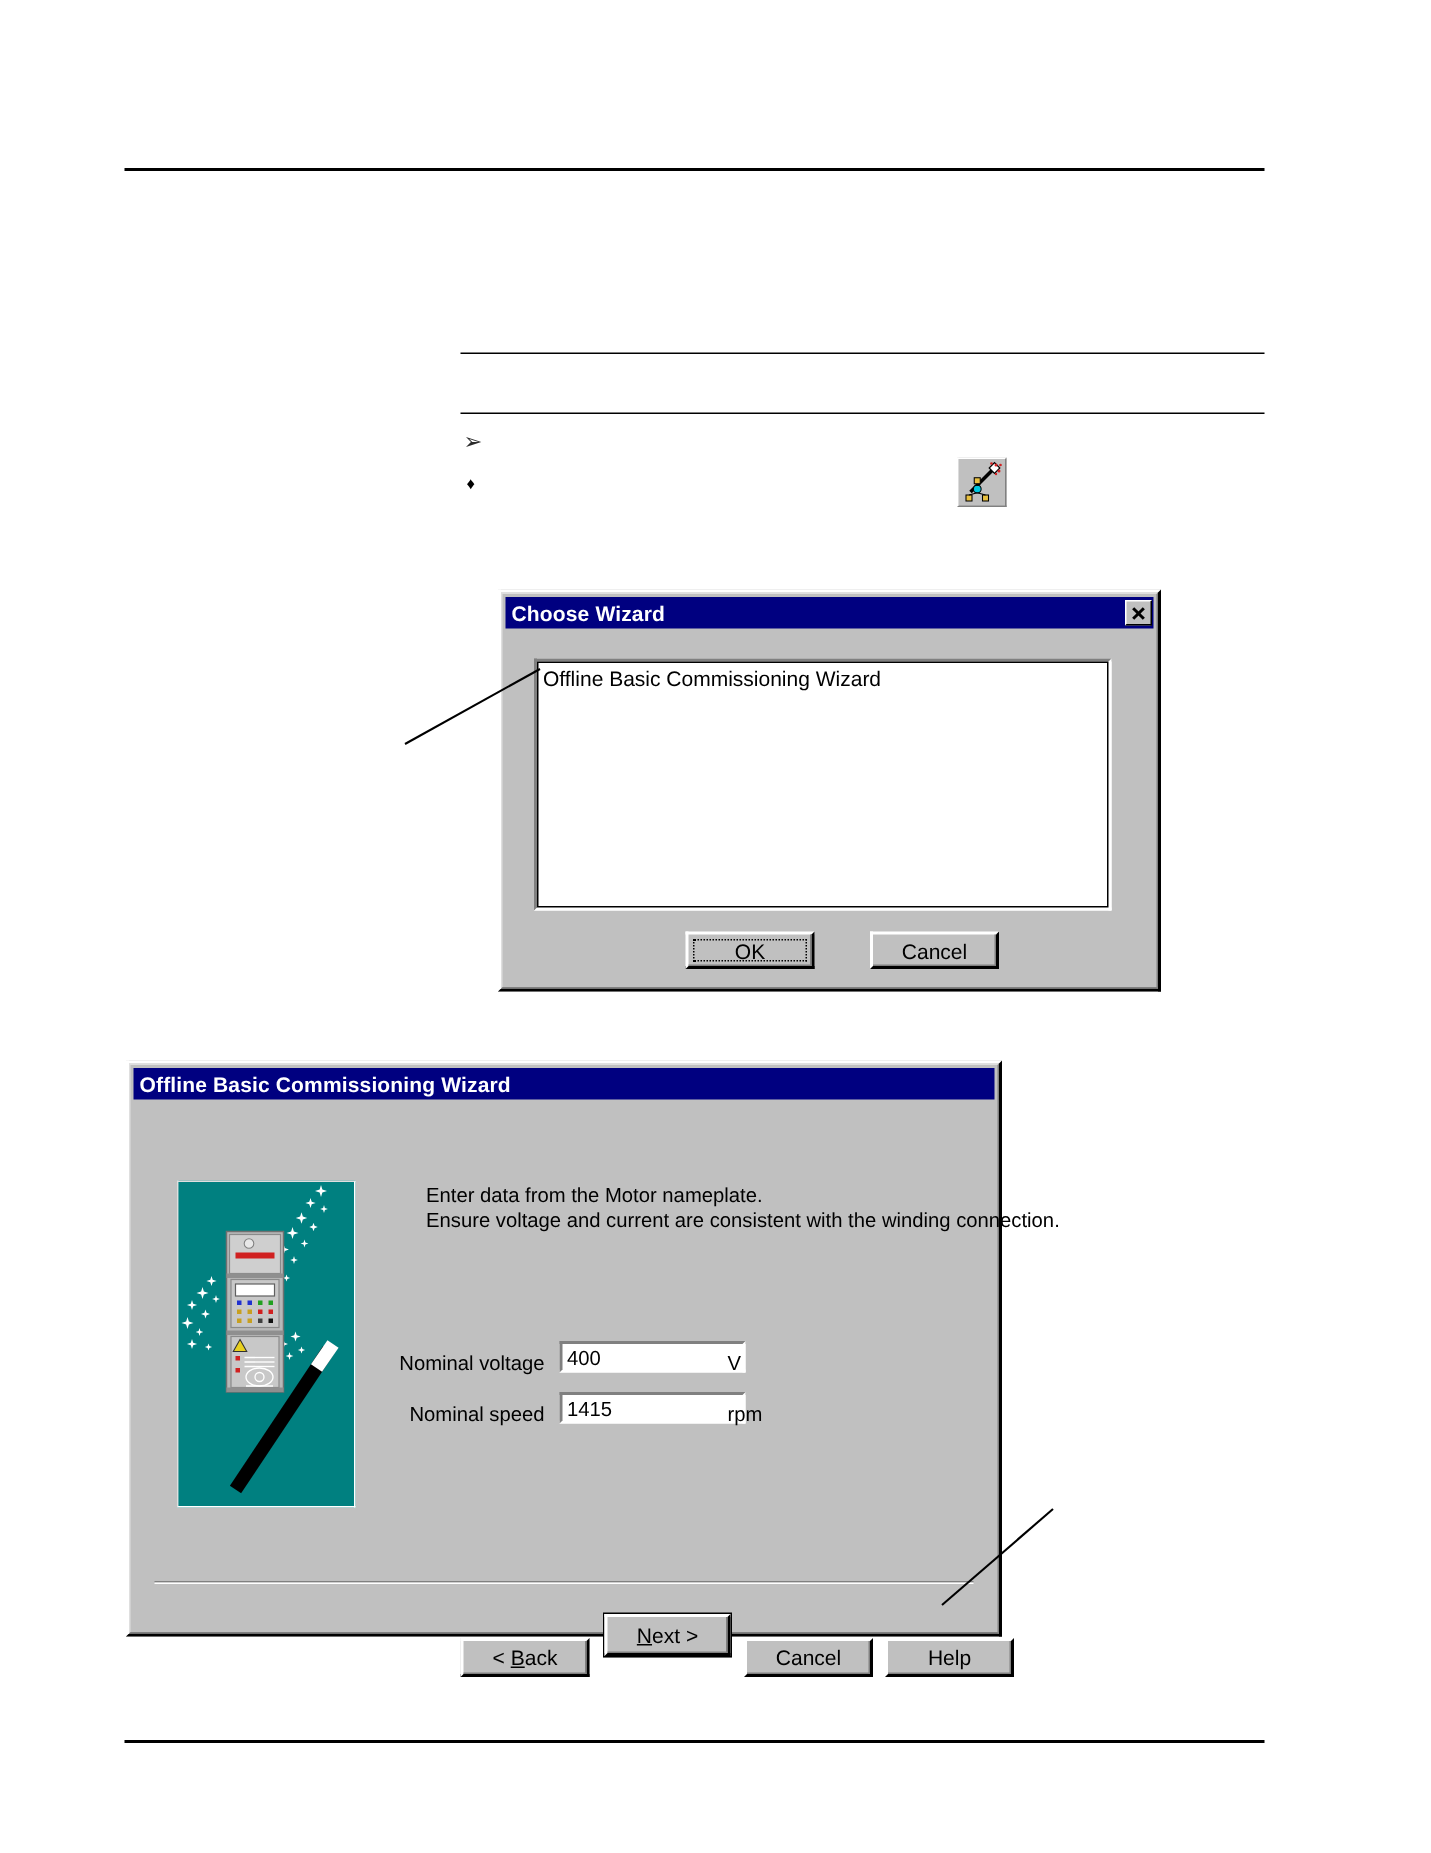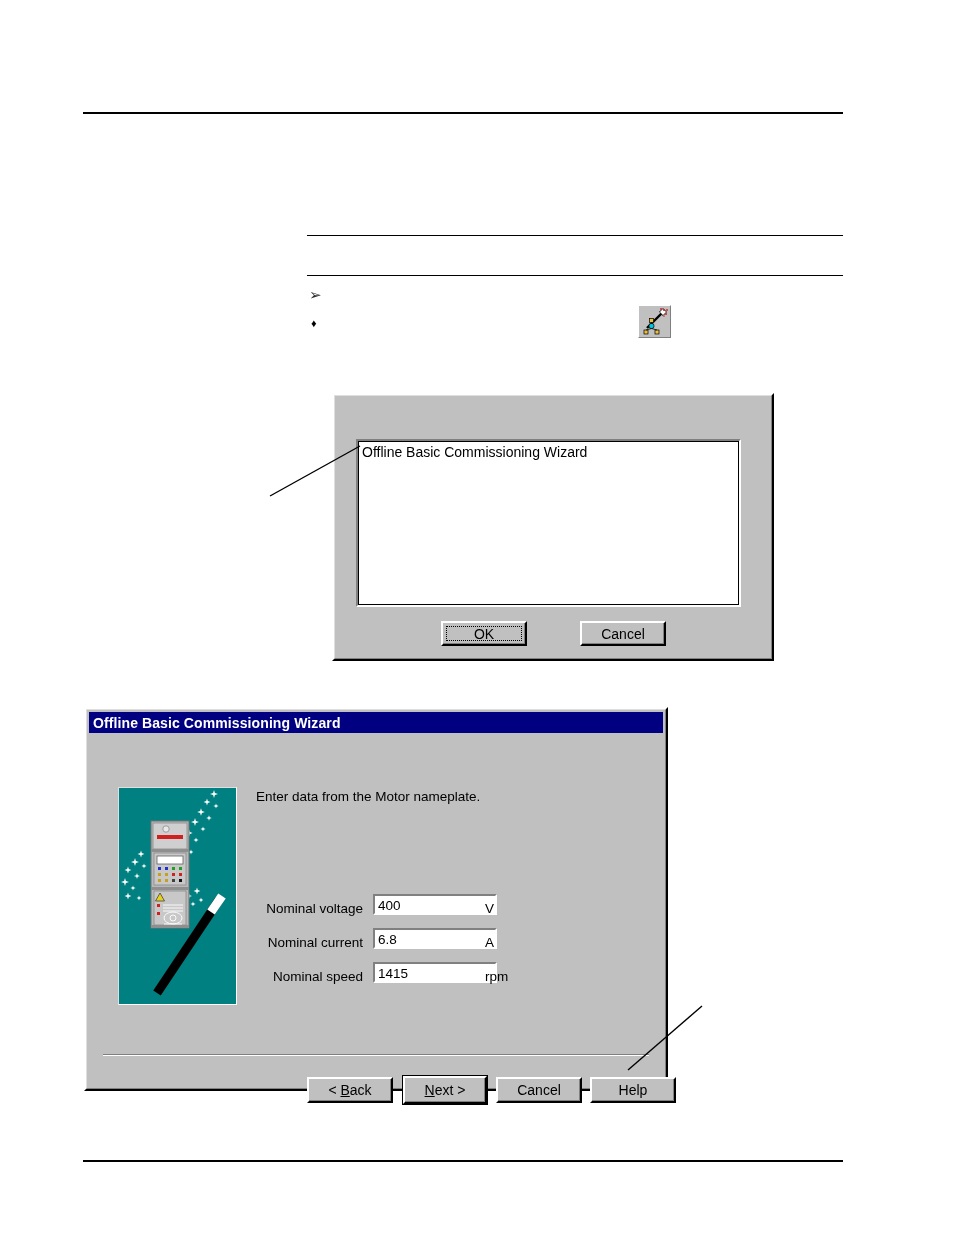--- a/index.html
+++ b/index.html
@@ -209,21 +209,21 @@
     position: absolute;
     left: 3px; right: 3px; top: 3px; bottom: 3px;
     border: 1px dotted #000000;
     pointer-events: none;
   }
   .btn-label { position: relative; z-index: 2; white-space: nowrap; }
   .btn-label u { text-decoration: underline; }
 
   #choose-ok-button {
     position: absolute;
-    left: 107px;
+    left: 123px;
     top: 226px;
     width: 86px;
     height: 25px;
   }
   #choose-cancel-button {
     position: absolute;
     left: 246px;
     top: 226px;
     width: 86px;
     height: 25px;
@@ -263,20 +263,21 @@
     position: absolute;
     left: 167px;
     top: 52px;
     width: 390px;
   }
   #wizard-instructions div {
     font-size: 13.5px;
     color: #000000;
     line-height: 17px;
     white-space: nowrap;
+    margin-left: 28px;
   }
 
   #wizard-form {
     position: absolute;
     left: 167px;
     top: 158px;
     width: 360px;
   }
   .form-row {
     position: relative;
@@ -324,21 +325,21 @@
     right: 14px;
     top: 318px;
     height: 2px;
     border-top: 1px solid #808080;
     border-bottom: 1px solid #ffffff;
     box-sizing: border-box;
   }
 
   .wizard-nav-button {
     position: absolute;
-    top: 341px;
+    top: 356px;
     width: 86px;
     height: 26px;
   }
   #wizard-back-button   { left: 218px; }
   #wizard-next-button   { left: 313px; top: 339px; height: 30px; }
   #wizard-cancel-button { left: 407px; }
   #wizard-help-button   { left: 501px; }
 
   
   .callout-line { position: absolute; pointer-events: none; }
@@ -373,20 +374,24 @@
     <rect x="16" y="24" width="4" height="4" fill="#e8c040" stroke="#000" stroke-width="0.7"></rect>
     <line x1="12.5" y1="17" x2="12.5" y2="18" stroke="#000" stroke-width="0.8"></line>
     <line x1="12.5" y1="22.5" x2="7" y2="24" stroke="#000" stroke-width="0.8"></line>
     <line x1="12.5" y1="22.5" x2="18" y2="24" stroke="#000" stroke-width="0.8"></line>
   </svg>
 </div>
 
 <div class="win-dialog" id="choose-wizard-dialog">
   <div class="win-dialog-inner"></div>
 
+  <div class="titlebar">
+    <span class="titlebar-text">Choose Wizard</span>
+    <span class="titlebar-close"></span>
+  </div>
 
   <div id="wizard-listbox">
     <div class="listbox-item">Offline Basic Commissioning Wizard</div>
   </div>
 
   <div class="win-button" id="choose-ok-button">
     <span class="inner-bevel"></span>
     <span class="focus-ring"></span>
     <span class="btn-label">OK</span>
   </div>
@@ -540,34 +545,30 @@
 
         <g>
           <line x1="38" y1="205" x2="100" y2="112" stroke="#000000" stroke-width="9" stroke-linecap="butt"></line>
           <line x1="92" y1="124" x2="103" y2="108" stroke="#ffffff" stroke-width="9" stroke-linecap="butt"></line>
         </g>
       </svg>
     </div>
 
     <div id="wizard-instructions">
       <div>Enter data from the Motor nameplate.</div>
+      <div>Ensure voltage and current are consistent with the winding connection.</div>
     </div>
 
     <div id="wizard-form">
       <div class="form-row">
         <span class="form-label">Nominal voltage</span>
         <input class="form-input" type="text" value="400" style="">
         <span class="form-unit">V</span>
       </div>
       <div class="form-row">
-        <span class="form-label">Nominal current</span>
-        <input class="form-input" type="text" value="6.8" style="">
-        <span class="form-unit">A</span>
-      </div>
-      <div class="form-row">
         <span class="form-label">Nominal speed</span>
         <input class="form-input" type="text" value="1415" style="">
         <span class="form-unit">rpm</span>
       </div>
     </div>
 
     <div id="wizard-separator"></div>
 
     <div class="win-button wizard-nav-button" id="wizard-back-button">
       <span class="inner-bevel"></span>

